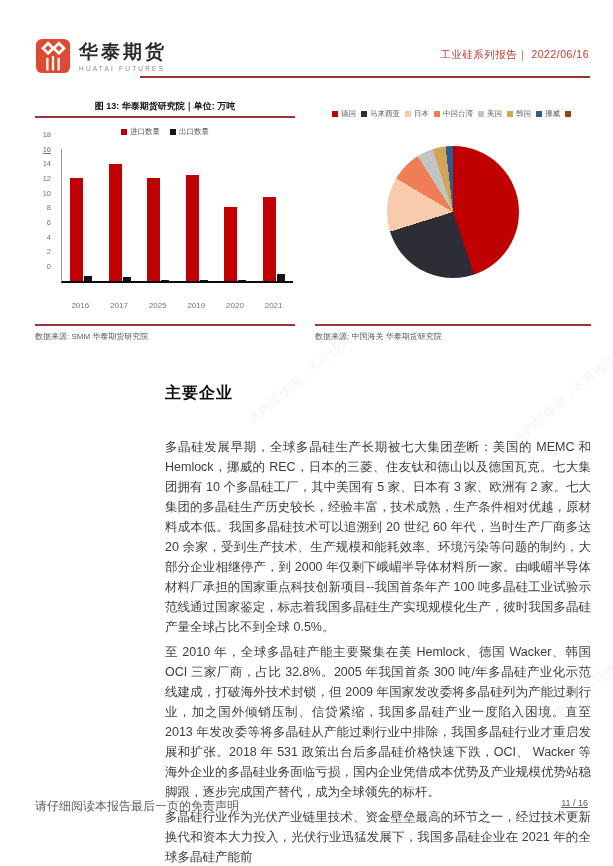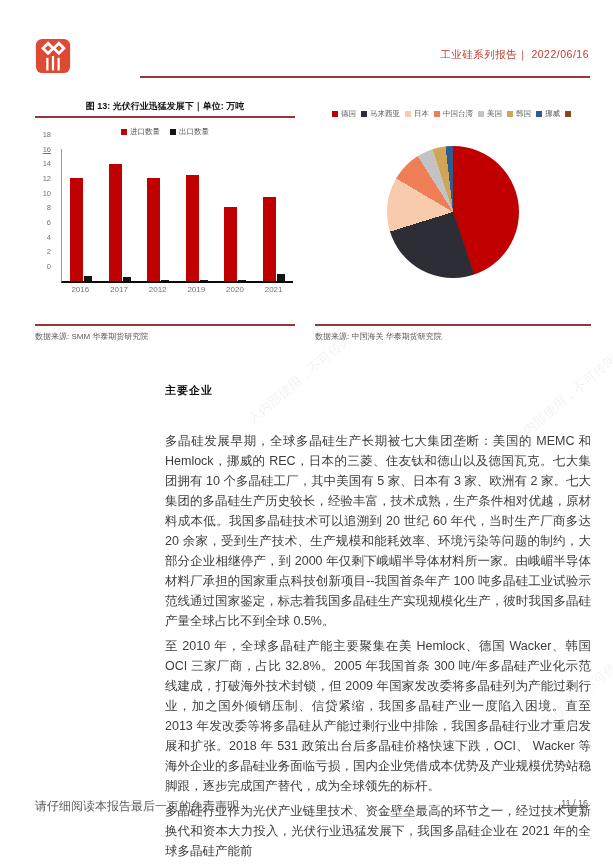--- a/index.html
+++ b/index.html
@@ -30,29 +30,29 @@
                   padding-top:5px; font-size:8px; color:#595959; }
 
   
   .bar-wrap { position:relative; margin-top:12px; height:150px; }
   .bar-yticks { position:absolute; left:0; top:0; bottom:16px; width:20px; }
   .ytick { position:absolute; right:4px; font-size:7.5px; color:#737373; line-height:8px; text-align:right; }
   .bar-plot { position:absolute; left:26px; right:2px; top:0; height:134px;
               border-left:1px solid #9a9a9a; border-bottom:2px solid #0a0a0a; }
   .bar-groups { display:flex; height:100%; align-items:flex-end; justify-content:space-around; }
   .bar-group { display:flex; align-items:flex-end; gap:1px; }
-  .bar-xlabels { position:absolute; left:26px; right:2px; top:136px; display:flex; justify-content:space-around; }
+  .bar-xlabels { position:absolute; left:26px; right:2px; top:152px; display:flex; justify-content:space-around; }
   .xlabel { font-size:8px; color:#737373; }
 
   
   .pie { width:132px; height:132px; border-radius:50%; margin:27px auto 0; }
 
   
   .main { position:absolute; left:165px; top:383px; width:426px; }
-  .section-title { font-size:11px; font-weight:bold; color:#0d0d0d; letter-spacing:1px; }
+  .section-title { font-size:16px; font-weight:bold; color:#0d0d0d; letter-spacing:1px; }
   .main p { font-size:12.5px; color:#3d3d3d; line-height:20px; text-align:justify; margin-top:5px; }
   .main p.first { margin-top:33px; }
 
   
   .wm { position:absolute; font-size:13px; color:#1a1a1a; opacity:0.055; white-space:nowrap;
         transform:rotate(-40deg); pointer-events:none; }
 
   
   .footer-disclaimer { position:absolute; left:35px; top:798px; font-size:12px; color:#5a5a5a; }
   .footer-page { position:absolute; right:25px; top:798px; font-size:9px; color:#5a5a5a;text-decoration:underline; }
@@ -70,26 +70,30 @@
     <svg class="hdr-mark" viewBox="0 0 40 40">
       <rect x="1" y="1" width="38" height="38" rx="7" fill="#DD4A33"></rect>
       <rect x="9" y="6" width="11" height="11" fill="#ffffff" transform="rotate(45 14.5 11.5)"></rect>
       <rect x="21" y="6" width="11" height="11" fill="#ffffff" transform="rotate(45 26.5 11.5)"></rect>
       <rect x="12" y="9" width="5" height="5" fill="#DD4A33" transform="rotate(45 14.5 11.5)"></rect>
       <rect x="24" y="9" width="5" height="5" fill="#DD4A33" transform="rotate(45 26.5 11.5)"></rect>
       <rect x="12.5" y="22" width="2.5" height="14" fill="#ffffff"></rect>
       <rect x="18.75" y="20" width="2.5" height="16" fill="#ffffff"></rect>
       <rect x="25" y="22" width="2.5" height="14" fill="#ffffff"></rect>
     </svg>
+    <div class="hdr-brand">
+      <div class="hdr-brand-cn">华泰期货</div>
+      <div class="hdr-brand-en">HUATAI FUTURES</div>
+    </div>
   </div>
   <div class="hdr-right">工业硅系列报告｜ 2022/06/16</div>
   <div class="hdr-rule"></div>
 
   <div class="chart-block left">
-    <div class="chart-title">图 13: 光伏行业迅猛发展下｜单位: 万吨</div>
+    <div class="chart-title">图 13: 华泰期货研究院｜单位: 万吨</div>
     <div class="legend-row" id="bar-legend">
         <span class="legend-item">
           <span class="swatch" style="background: rgb(192, 0, 0);"></span>
           <span>进口数量</span>
         </span>
         <span class="legend-item">
           <span class="swatch" style="background: rgb(20, 20, 20);"></span>
           <span>出口数量</span>
         </span>
       </div>
@@ -130,21 +134,21 @@
             </div>
             <div class="bar-group">
               <div style="width: 13px; height: 84px; background: rgb(192, 0, 0);"></div>
               <div style="width: 8px; height: 7px; background: rgb(20, 20, 20);"></div>
             </div>
           </div>
       </div>
       <div class="bar-xlabels" id="bar-xlabels">
           <div class="xlabel">2016</div>
           <div class="xlabel">2017</div>
-          <div class="xlabel">2012</div>
+          <div class="xlabel">2025</div>
           <div class="xlabel">2019</div>
           <div class="xlabel">2020</div>
           <div class="xlabel">2021</div>
         </div>
     </div>
     <div class="chart-source">数据来源: SMM 华泰期货研究院</div>
   </div>
 
   <div class="chart-block right">
     <div class="legend-row tight" id="pie-legend">

